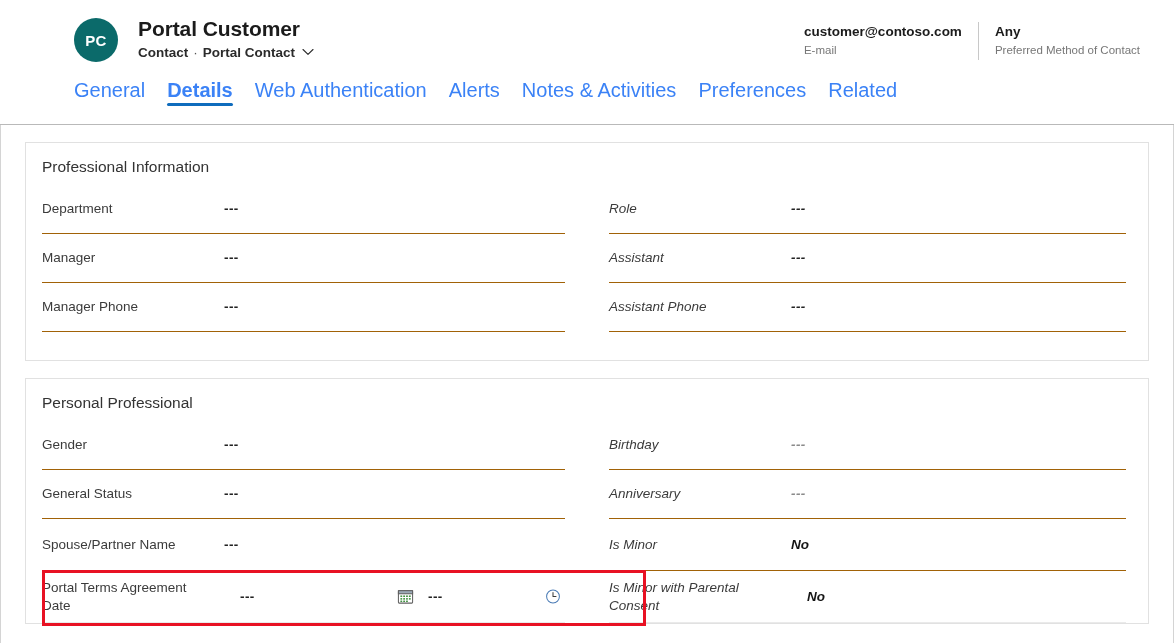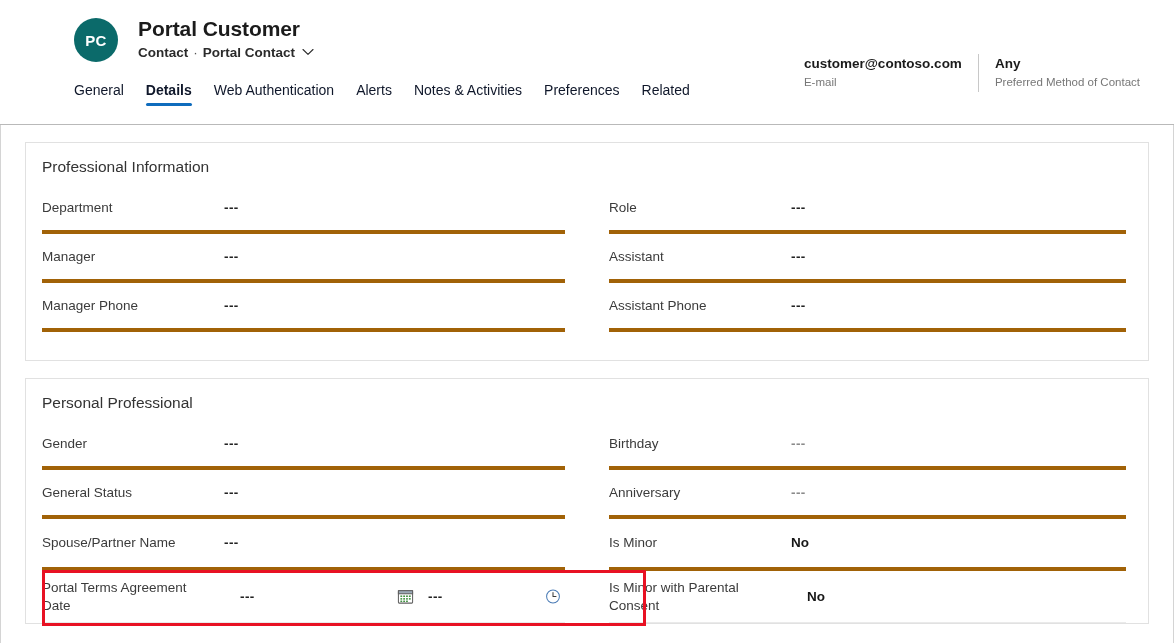--- a/index.html
+++ b/index.html
@@ -70,21 +70,21 @@
     top: -1px;
   }
   .chev svg { display: block; }
 
   .hdr-right {
     margin-left: auto;
     display: flex;
     align-items: flex-start;
     padding-top: 6px;
   }
-  .hdr-field { padding: 0 16px; margin-top: 32px; }
+  .hdr-field { padding: 0 16px; }
   .hdr-field.divider { border-left: 1px solid #c8c8c8; min-height: 38px; }
   .hdr-val {
     font-size: 13.5px;
     font-weight: 700;
     color: #1b1b1b;
     line-height: 19px;
     white-space: nowrap;
   }
   .hdr-lbl {
     font-size: 11.5px;
@@ -97,22 +97,22 @@
   
   .tabs {
     display: flex;
     align-items: flex-end;
     padding: 0 0 0 26px;
     height: 40px;
     gap: 0;
   }
   .tab {
     position: relative;
-    font-size: 14px;
-    color: #0f172a;
+    font-size: 20px;
+    color: #3b82f6;
     padding: 0 11px 11px 11px;
     line-height: 18px;
     cursor: pointer;
     white-space: nowrap;
   }
   .tab:first-child { padding-left: 0; }
   .tab.active { font-weight: 700; }
   .tab.active::after {
     content: "";
     position: absolute;
@@ -144,27 +144,27 @@
     line-height: 20px;
   }
   .cols {
     display: flex;
   }
   .col {
     width: 50%;
     padding: 0 0 0 0;
   }
   .col.left { padding-left: 16px; padding-right: 22px; }
-  .col.right { padding-left: 22px; padding-right: 22px; border-left: 0; }
+  .col.right { padding-left: 22px; padding-right: 22px; border-left: 0; font-style: italic; }
 
   .field {
     display: flex;
     align-items: center;
     min-height: 49px;
-    border-bottom: 4px solid #a16207;
+    border-bottom: 1px solid #a16207;
     position: relative;
   }
   .field:last-child { border-bottom: 1px solid #eaeaea; gap: 16px; }
   .field.tall { min-height: 52px; }
   .f-label {
     flex: 0 0 182px;
     font-size: 13.5px;
     color: #3b3b3b;
     line-height: 18px;
     padding-right: 8px;

